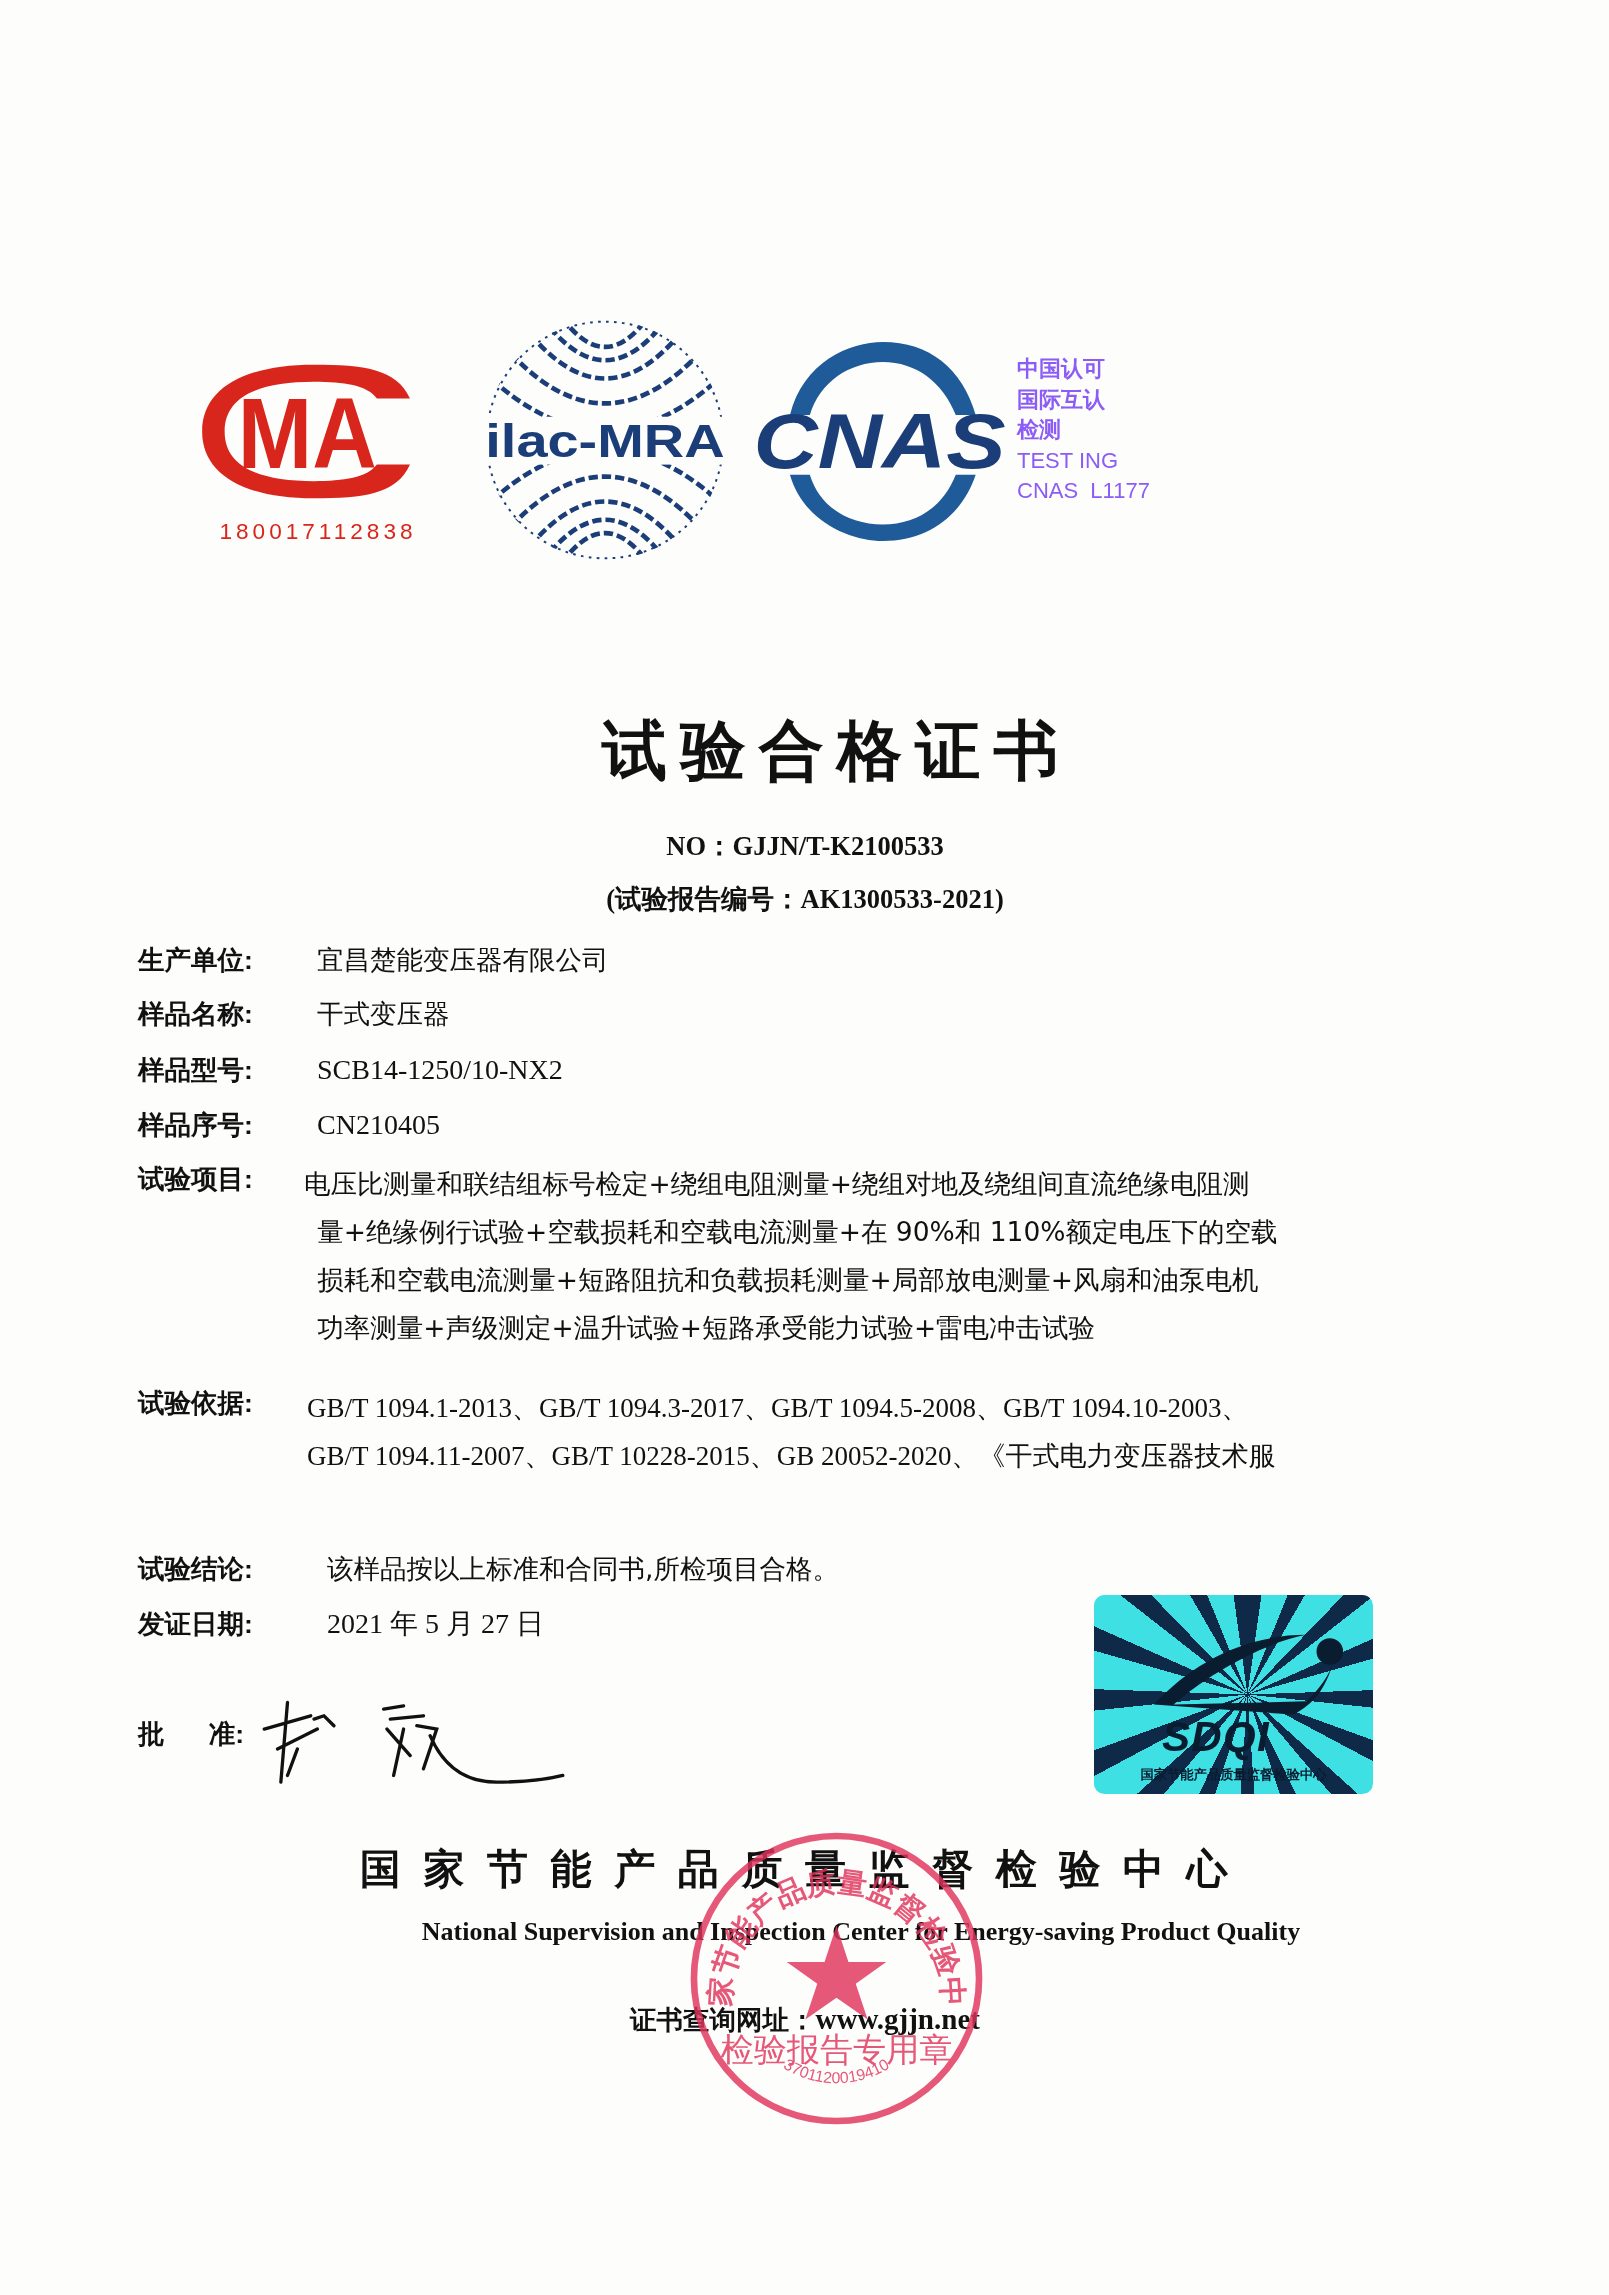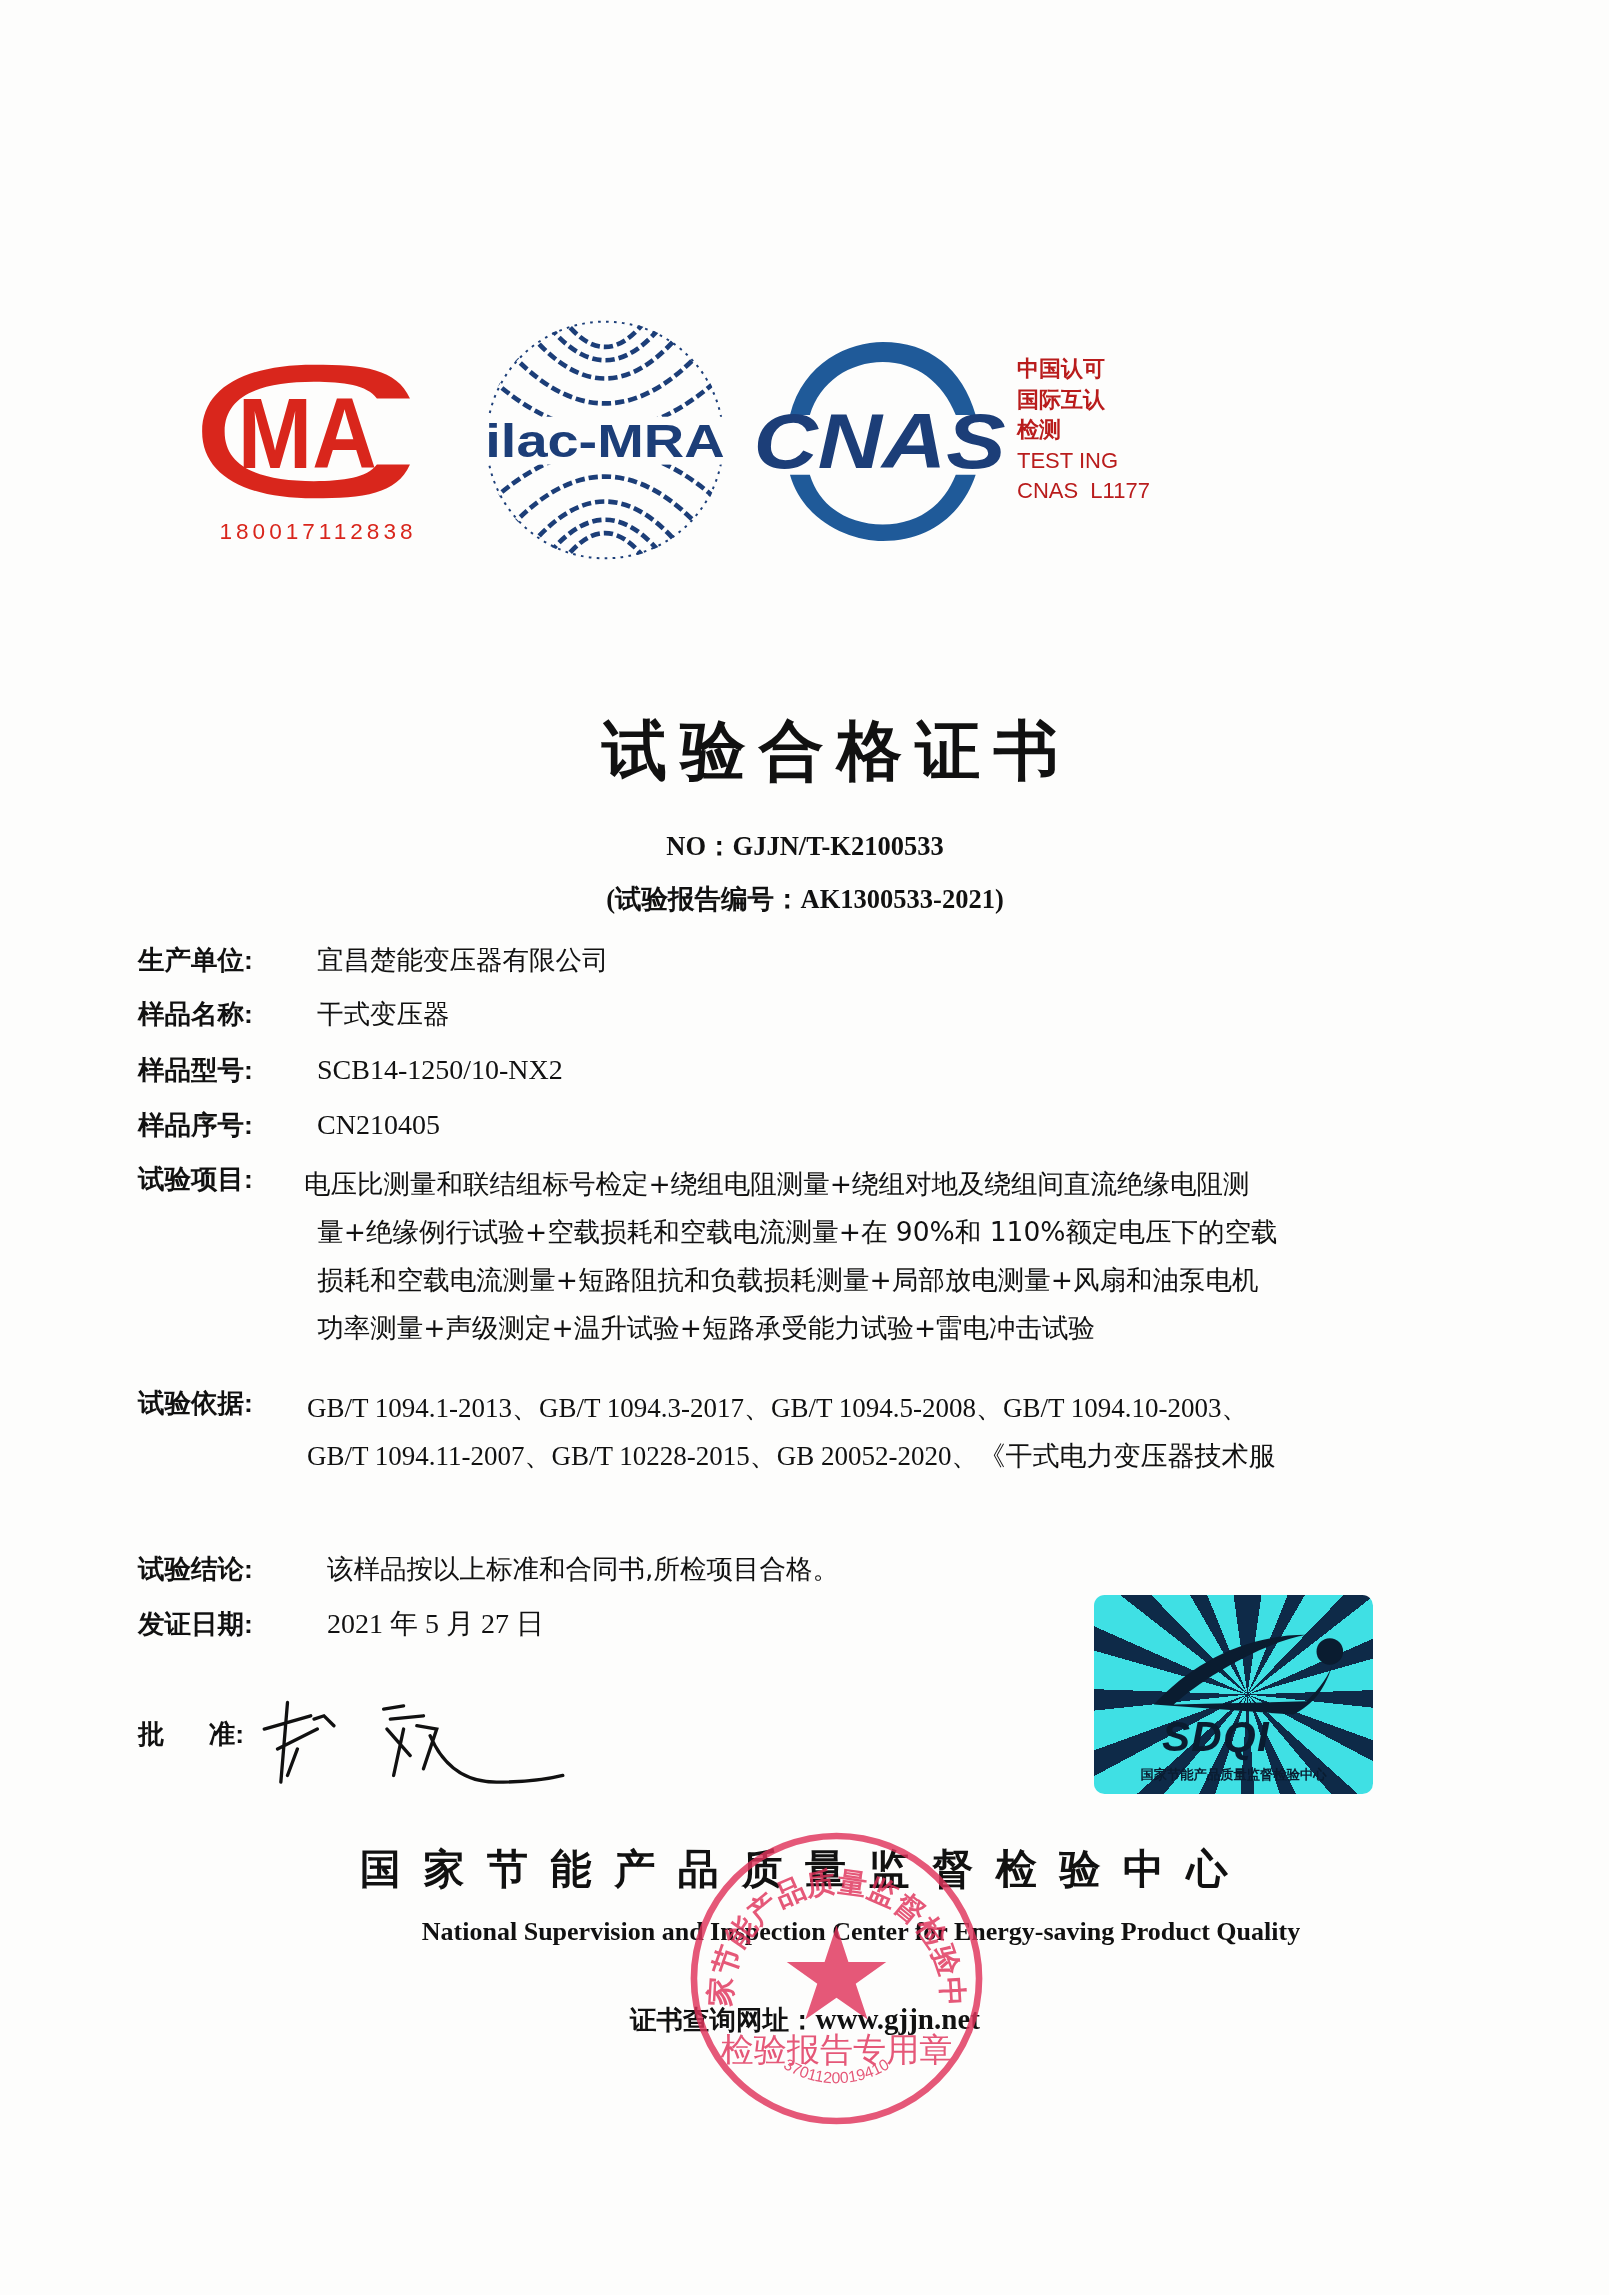--- a/index.html
+++ b/index.html
@@ -6,21 +6,21 @@
   body { width:1610px; height:2295px; background:#fdfdfc; position:relative; overflow:hidden;
          font-family:"DejaVu Serif","Liberation Serif",serif; color:#111; }
   .abs { position:absolute; }
 
   
   #cma { left:198px; top:362px; width:232px; height:139px; }
   #cma-num { left:198px; top:519px; width:240px; text-align:center; color:#d9261c;
              font-family:"Liberation Sans",sans-serif; font-size:22.6px; letter-spacing:4px; }
   #ilac { left:482px; top:317px; width:246px; height:246px; }
   #cnas { left:750px; top:342px; width:259px; height:199px; }
-  #cnas-text { left:1017px; top:354px; color:#b91c1c; font-family:"Liberation Sans",sans-serif;
+  #cnas-text { left:1017px; top:354px; color:#8b5cf6; font-family:"Liberation Sans",sans-serif;
                font-size:22px; line-height:30.5px; font-weight:bold; }
   #cnas-text div { white-space:nowrap; }
 
   
   #title { left:0; width:1610px; top:707px; text-align:center; font-size:65px; font-weight:bold;
            letter-spacing:13.3px; font-family:"DejaVu Serif","Liberation Serif",serif;padding-left:32px; }
   #cert-no { left:0; width:1610px; top:828px; text-align:center; font-size:26.5px; font-weight:bold;
              font-family:"Liberation Serif",serif; }
   #report-no { left:0; width:1610px; top:881px; text-align:center; font-size:26.5px; font-weight:bold;
                font-family:"Liberation Serif",serif; }

